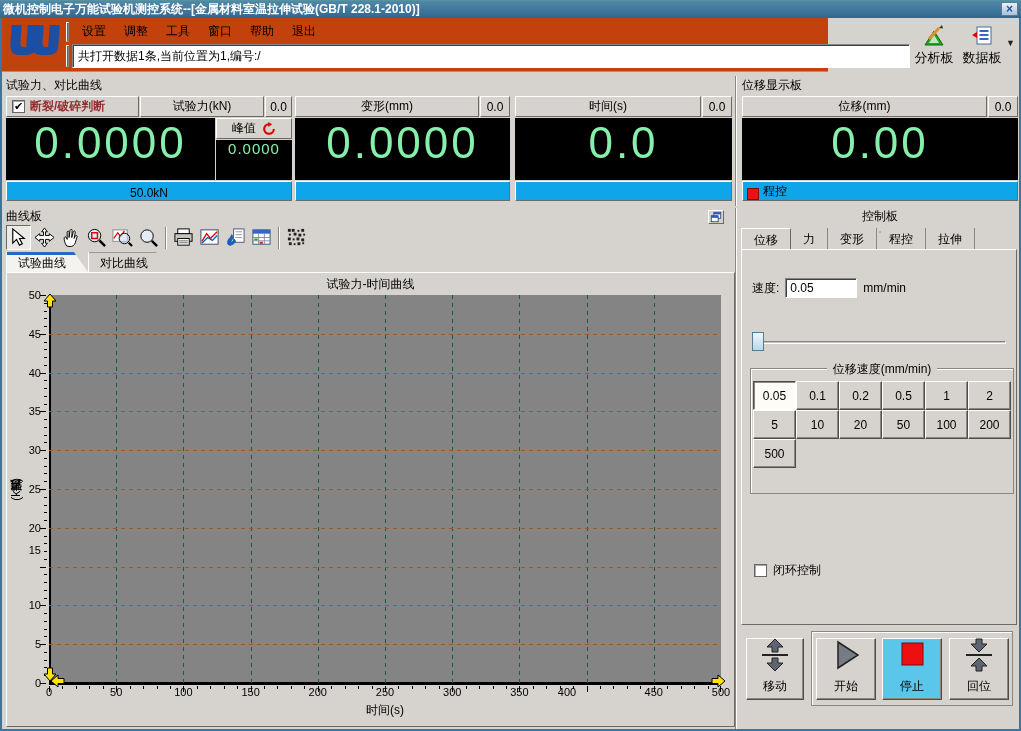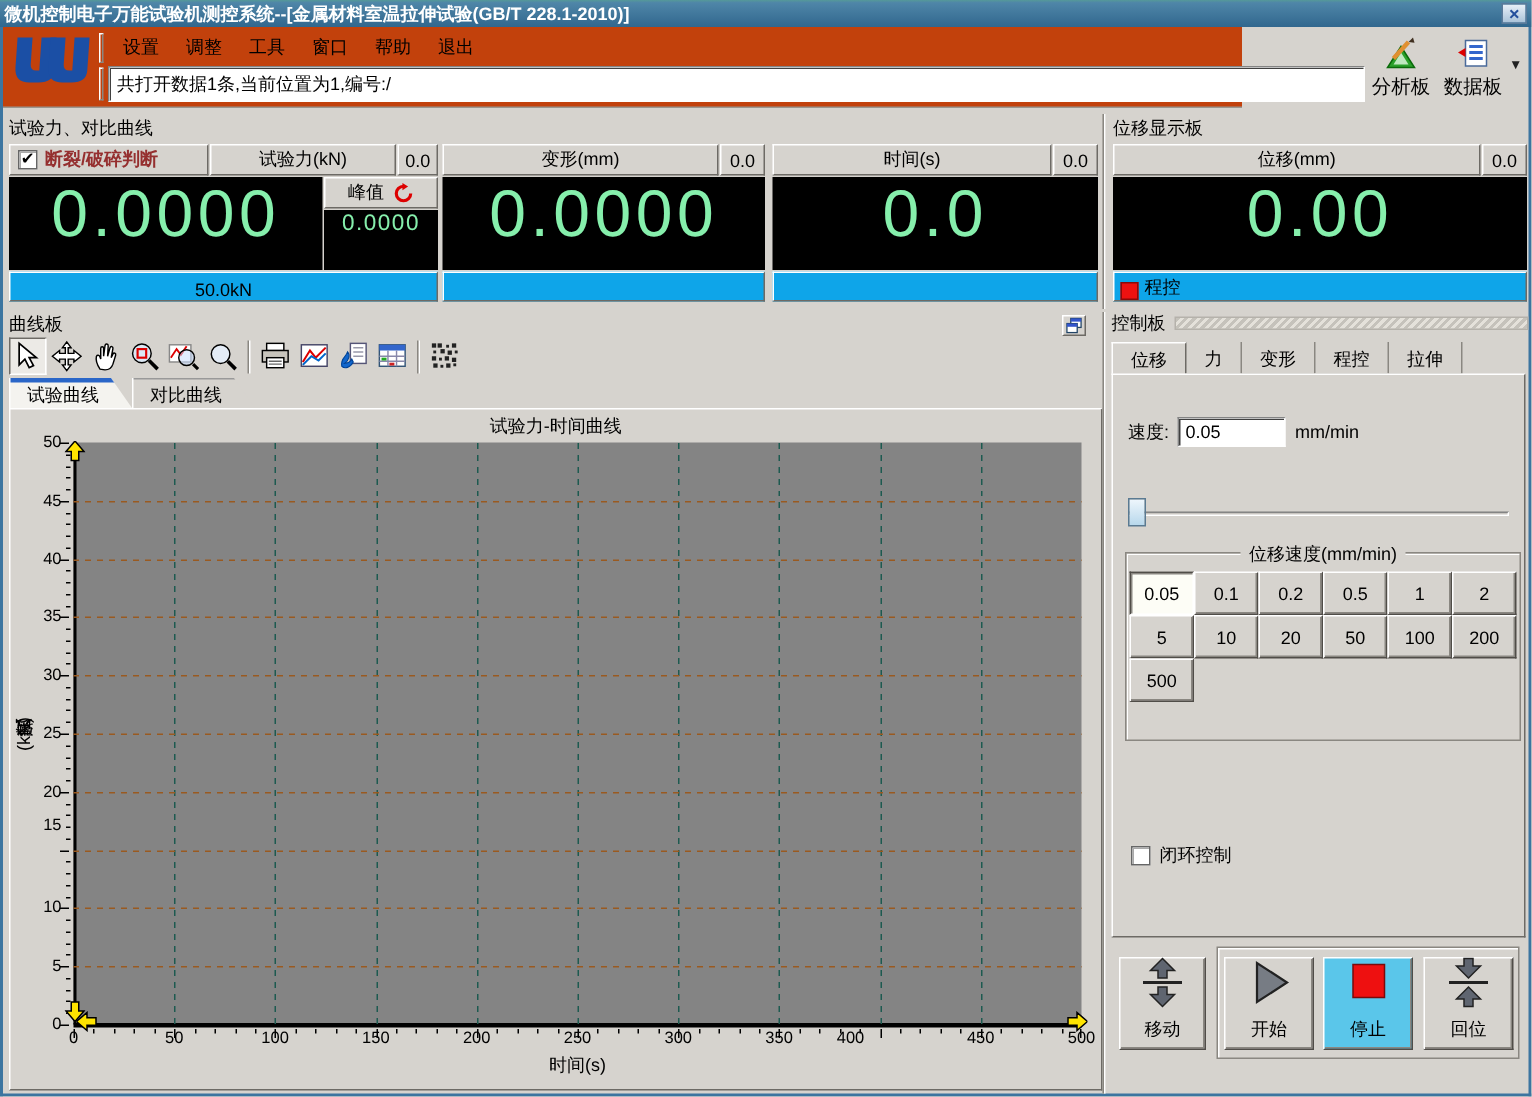--- a/index.html
+++ b/index.html
@@ -83,21 +83,21 @@
   #y-labels { position:absolute; left:0; top:22px; width:37px; height:388px; }
   #y-labels span { position:absolute; right:3px; transform:translateY(-6px); font-size:11px; }
   #xlabel-txt { position:absolute; left:42px; top:429px; width:672px; text-align:center; }
   #ylabel-wrap { position:absolute; left:2px; top:22px; width:14px; height:388px; display:flex;
                  align-items:center; justify-content:center; }
   #ylabel-txt { writing-mode:vertical-rl; transform:rotate(180deg); font-size:12px; }
   .ax-arrow { position:absolute; }
 
   
   #control-panel { position:absolute; left:737px; top:208px; width:282px; height:521px; }
-  #cp-label-row { position:absolute; left:2px; top:0; right:2px; height:14px; display:flex; align-items:center; gap:6px; }
+  #cp-label-row { position:absolute; left:2px; top:0; right:2px; height:14px; display:flex; align-items:center; gap:6px;flex-direction:column; }
   .hatch { flex:1; height:9px; background:repeating-linear-gradient(135deg,#c5c2bb 0 2px, #e4e1da 2px 4px); border:1px solid #b5b2ab; }
   #ctrl-tab-strip { position:absolute; left:2px; top:20px; right:4px; height:22px; display:flex; align-items:flex-end; }
   .ktab { height:22px; padding:3px 12px 0 12px; border-right:1px solid #8a8781; box-shadow:inset 0 -1px 0 #8a8781; }
   .ktab.active { border:1px solid; border-color:#fff #6d6a65 transparent #fff; box-shadow:none;
                  background:#d6d3ce; font-weight:normal; position:relative; top:0; }
   #ctrl-page { position:absolute; left:2px; top:41px; right:4px; height:376px;
                border:1px solid; border-color:#fff #6d6a65 #6d6a65 #fff; background:#d6d3ce; }
   #speed-row { position:absolute; left:10px; top:28px; display:flex; align-items:center; gap:6px; }
   #speed-input { width:72px; height:20px; background:#fff; border:1px solid; border-color:#848484 #fff #fff #848484;
                  box-shadow:inset 1px 1px 0 #404040; padding:0 4px; font-size:12px;

